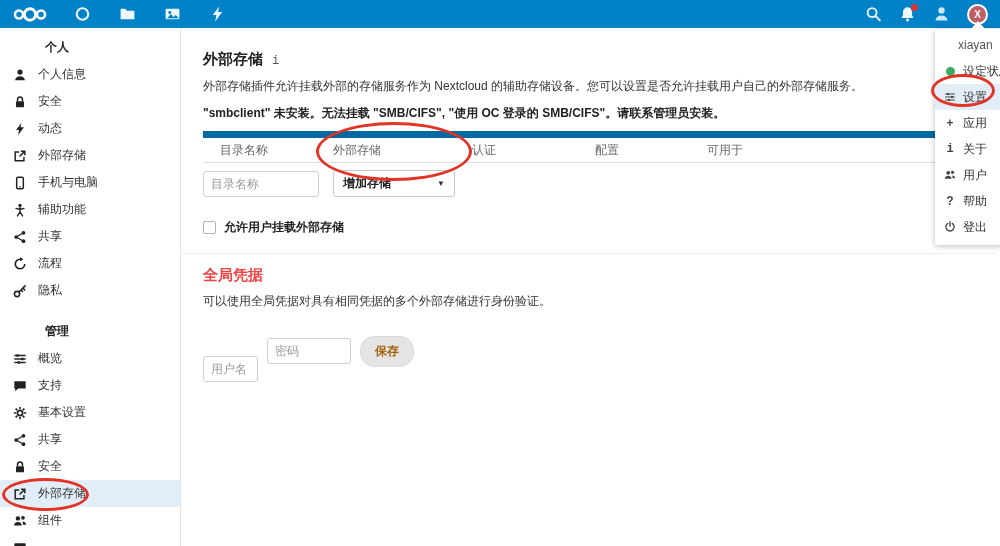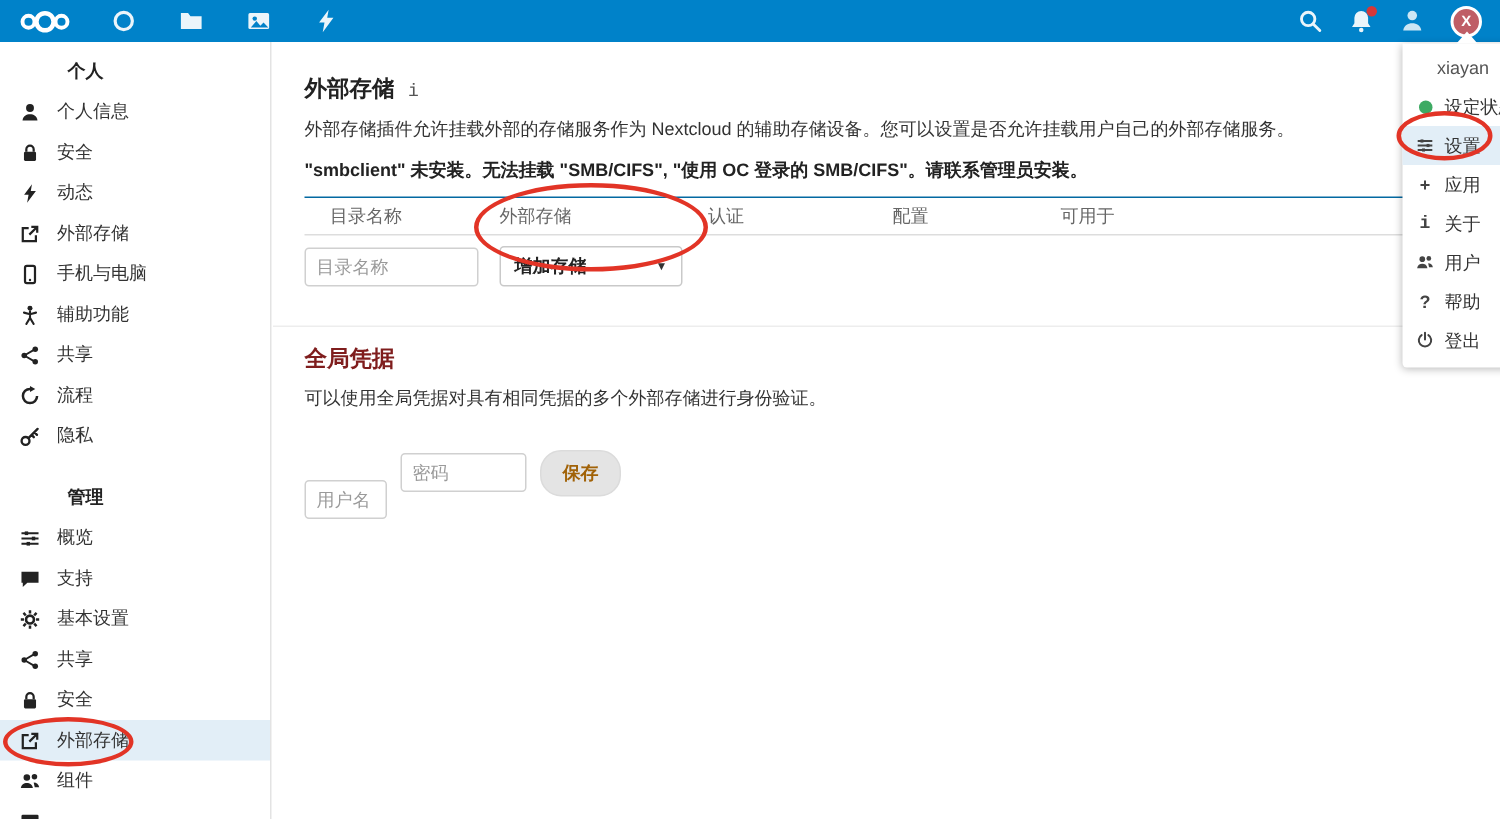--- a/index.html
+++ b/index.html
@@ -39,21 +39,21 @@
 
   
   .main { position:absolute; left:182px; top:28px; right:0; bottom:0; background:#fff;
     padding:22px 5px 0 21px; }
   .page-title-row { display:flex; align-items:baseline; gap:9px; }
   .page-title { font-size:15px; font-weight:bold; color:#222; }
   .info-glyph { font-family:"Liberation Mono", monospace; font-size:12px; color:#555; }
   .desc { margin-top:9px; font-size:12px; color:#333; }
   .warning { margin-top:10px; font-size:12px; font-weight:bold; color:#222; }
 
-  .ext-table { margin-top:9px; border-top:1px solid #0369a1; width:calc(100% - 2px); }
+  .ext-table { margin-top:9px; border-top:7px solid #0369a1; width:calc(100% - 2px); }
   .t-head { display:grid; grid-template-columns:130px 139px 123px 112px 1fr;
     height:25px; align-items:center; border-bottom:1px solid #ddd; }
   .t-head span { font-size:12px; color:#666; }
   .t-head span:first-child { padding-left:17px; }
   .t-row { display:grid; grid-template-columns:130px 139px 123px 112px 1fr;
     padding:7px 0 9px 0; align-items:center; }
   input.txt { height:26px; border:1px solid #d0d0d0; border-radius:3px; padding:0 7px;
     font-size:12px; color:#333; font-family:"Liberation Sans",sans-serif; }
   input.txt::placeholder { color:#9a9a9a; }
   .folder-input { width:116px; }
@@ -62,21 +62,21 @@
     padding:0 9px; font-size:12px; font-weight:bold; color:#222; cursor:pointer; }
   .select-caret { font-size:8px; color:#333; }
 
   .cb-row { margin-top:13px; display:flex; align-items:center; gap:8px; }
   .cb { width:13px; height:13px; border:1px solid #b3b3b3; border-radius:2px;
     background:#fff; cursor:pointer; }
   .cb-label { font-size:12px; font-weight:600; color:#222; }
 
   .section-divider { margin-top:17px; border-top:1px solid #ededed;
     margin-left:-21px; width:calc(100% + 21px); }
-  .gc-title { margin-top:12px; font-size:15px; font-weight:bold; color:#7f1d1d; }
+  .gc-title { margin-top:12px; font-size:15px; font-weight:bold; color:#ef4444; }
   .gc-desc { margin-top:8px; font-size:12px; color:#333; }
   .gc-form { margin-top:10px; display:flex; align-items:center; gap:9px; }
   .gc-user { width:55px;margin-top:36px; }
   .gc-pass { width:84px; }
   .save-btn { border:1px solid #dbdbdb; background:#e4e4e4; border-radius:14px;
     font-size:12px; font-weight:bold; color:#a16207; padding:6px 14px; cursor:pointer;
     font-family:"Liberation Sans",sans-serif; }
 
   
   .user-menu { position:absolute; left:935px; top:29px; width:80px; padding:3px 0 5px 0;
@@ -406,20 +406,24 @@
           <span>增加存储</span>
           <span class="select-caret">▼</span>
         </span>
       </span>
       <span></span>
         <span></span>
         <span></span>
     </div>
   </div>
 
+  <div class="cb-row">
+    <span class="cb"></span>
+    <span class="cb-label">允许用户挂载外部存储</span>
+  </div>
 
   <div class="section-divider"></div>
 
   <div class="gc-title">全局凭据</div>
   <div class="gc-desc">可以使用全局凭据对具有相同凭据的多个外部存储进行身份验证。</div>
   <div class="gc-form">
     <input class="txt gc-user" type="text" placeholder="用户名" style="">
     <input class="txt gc-pass" type="text" placeholder="密码" style="">
     <button class="save-btn">保存</button>
   </div>

